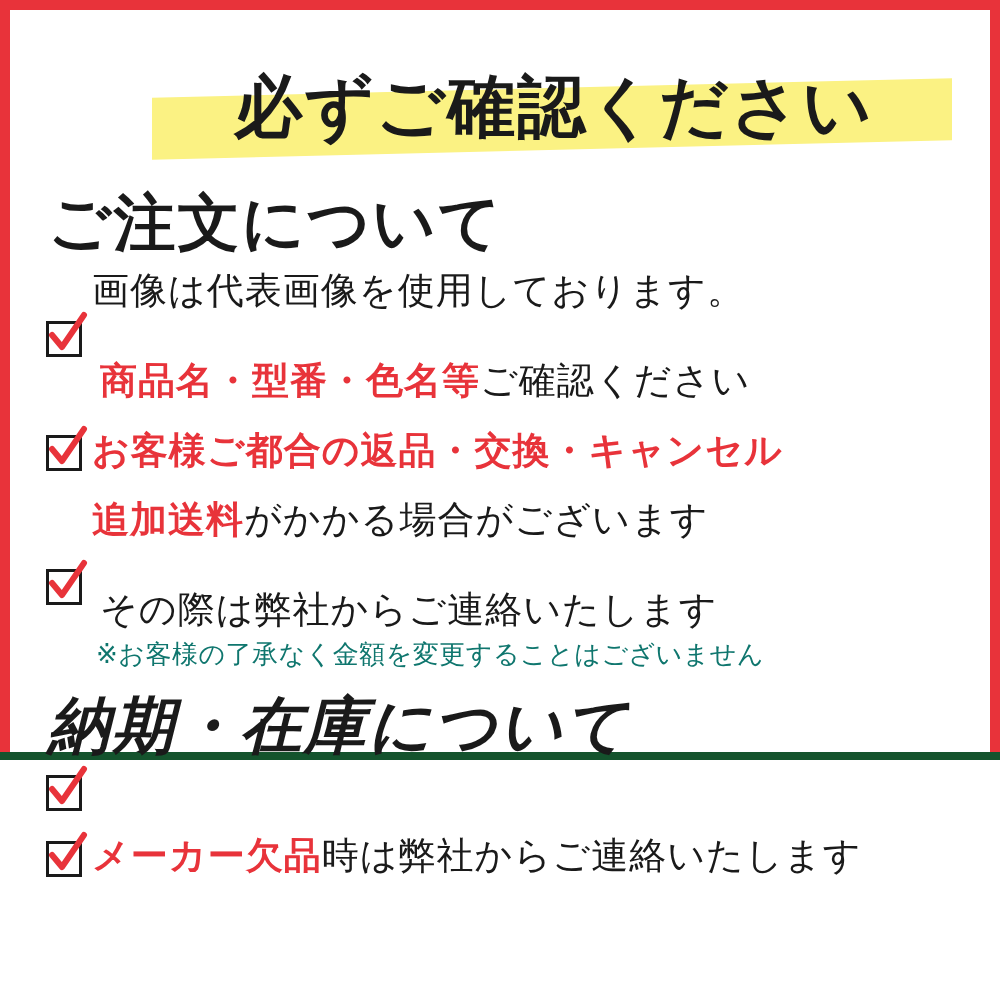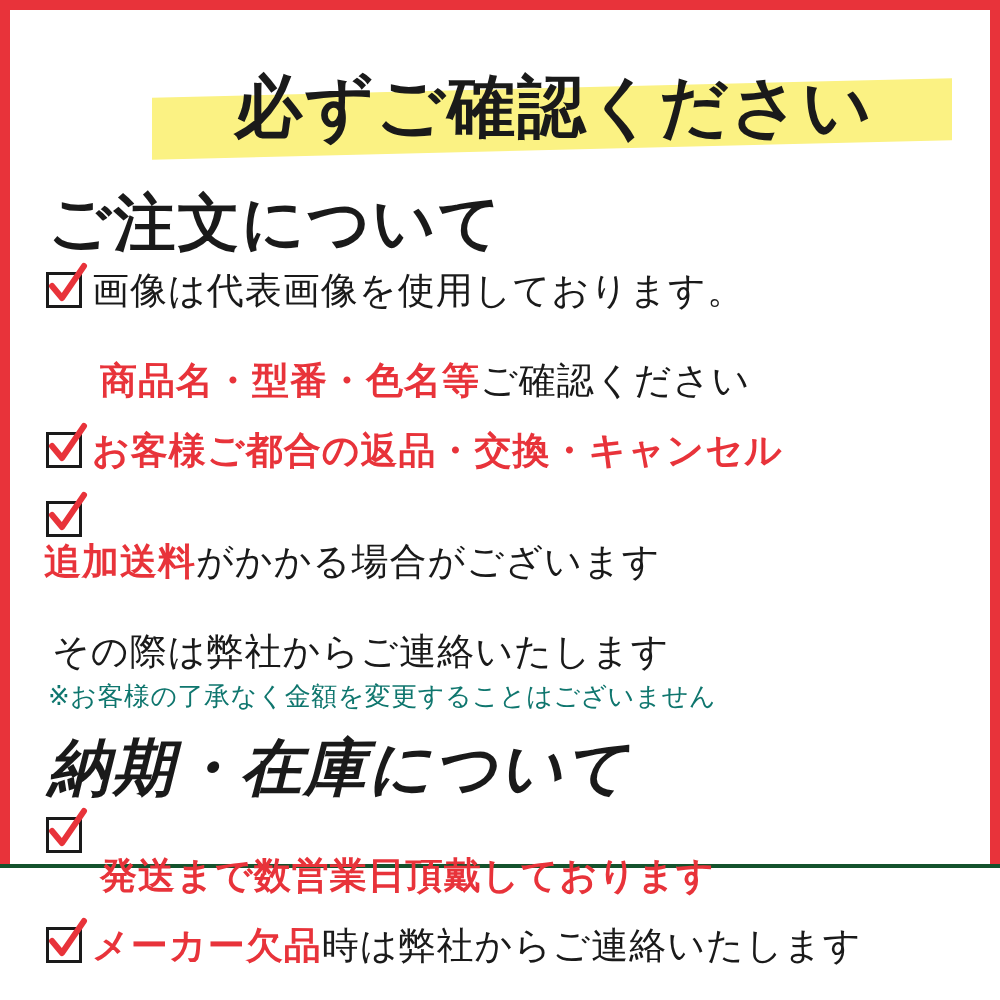--- a/index.html
+++ b/index.html
@@ -10,24 +10,24 @@
     width: 1000px;
     height: 1000px;
     background: #ffffff;
     font-family: "DejaVu Sans", "Liberation Sans", sans-serif;
     overflow: hidden;
   }
 
   .page {
     position: relative;
     width: 1000px;
-    height: 868px;
+    height: 760px;
     box-sizing: border-box;
     border-top: 10px solid #e8333a;
-    border-bottom: 4px solid #14532d;
+    border-bottom: 8px solid #14532d;
     background: #ffffff;
   }
 
   
   .edge-left, .edge-right {
     position: absolute;
     top: 0;
     bottom: 0;
     width: 10px;
     background: #e8333a;
@@ -84,24 +84,24 @@
     line-height: 1.2;
   }
   .section-heading.second {
     margin-top: 16px;
     font-style: italic;
   }
 
   
   .item {
     display: flex;
-    align-items: flex-start;
+    align-items: center;
     margin: 0 0 20px 0;
   }
-  .item.tight { margin-bottom: 14px; flex-direction: column; }
+  .item.tight { margin-bottom: 14px; }
 
   .checkbox {
     position: relative;
     flex: 0 0 auto;
     width: 36px;
     height: 36px;
     border: 3px solid #1a1a1a;
     box-sizing: border-box;
     margin: 6px 10px 0 2px;
   }
@@ -191,21 +191,20 @@
           </div>
         </div>
         <div class="section-heading second">納期・在庫について</div>
         <div class="item">
           <div class="checkbox">
             <svg viewBox="0 0 48 48">
               <path d="M10 24 L20 36 L42 4" fill="none" stroke="#e8333a" stroke-width="6" stroke-linecap="round" stroke-linejoin="round"></path>
             </svg>
           </div>
           <div class="lines">
-            <div class="line indent"><span class="red">発送まで数営業日頂戴しております</span></div>
           </div>
         </div>
         <div class="item">
           <div class="checkbox">
             <svg viewBox="0 0 48 48">
               <path d="M10 24 L20 36 L42 4" fill="none" stroke="#e8333a" stroke-width="6" stroke-linecap="round" stroke-linejoin="round"></path>
             </svg>
           </div>
           <div class="lines">
             <div class="line"><span class="red">メーカー欠品</span><span class="black">時は弊社からご連絡いたします</span></div>

